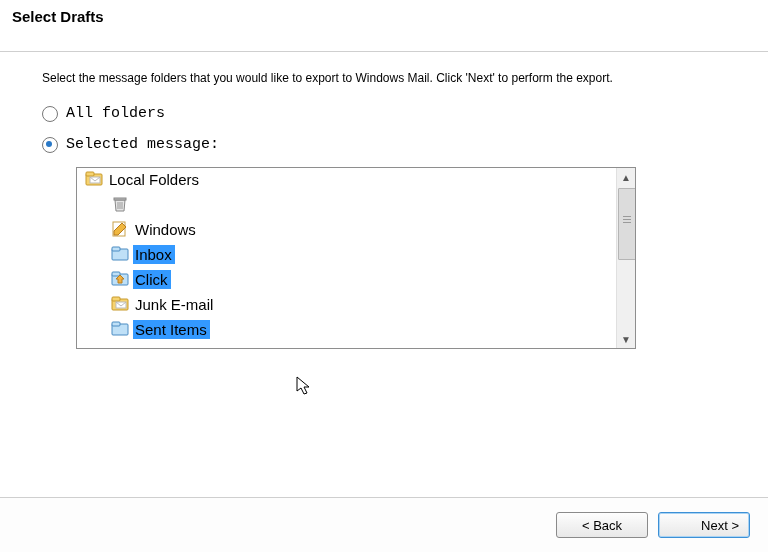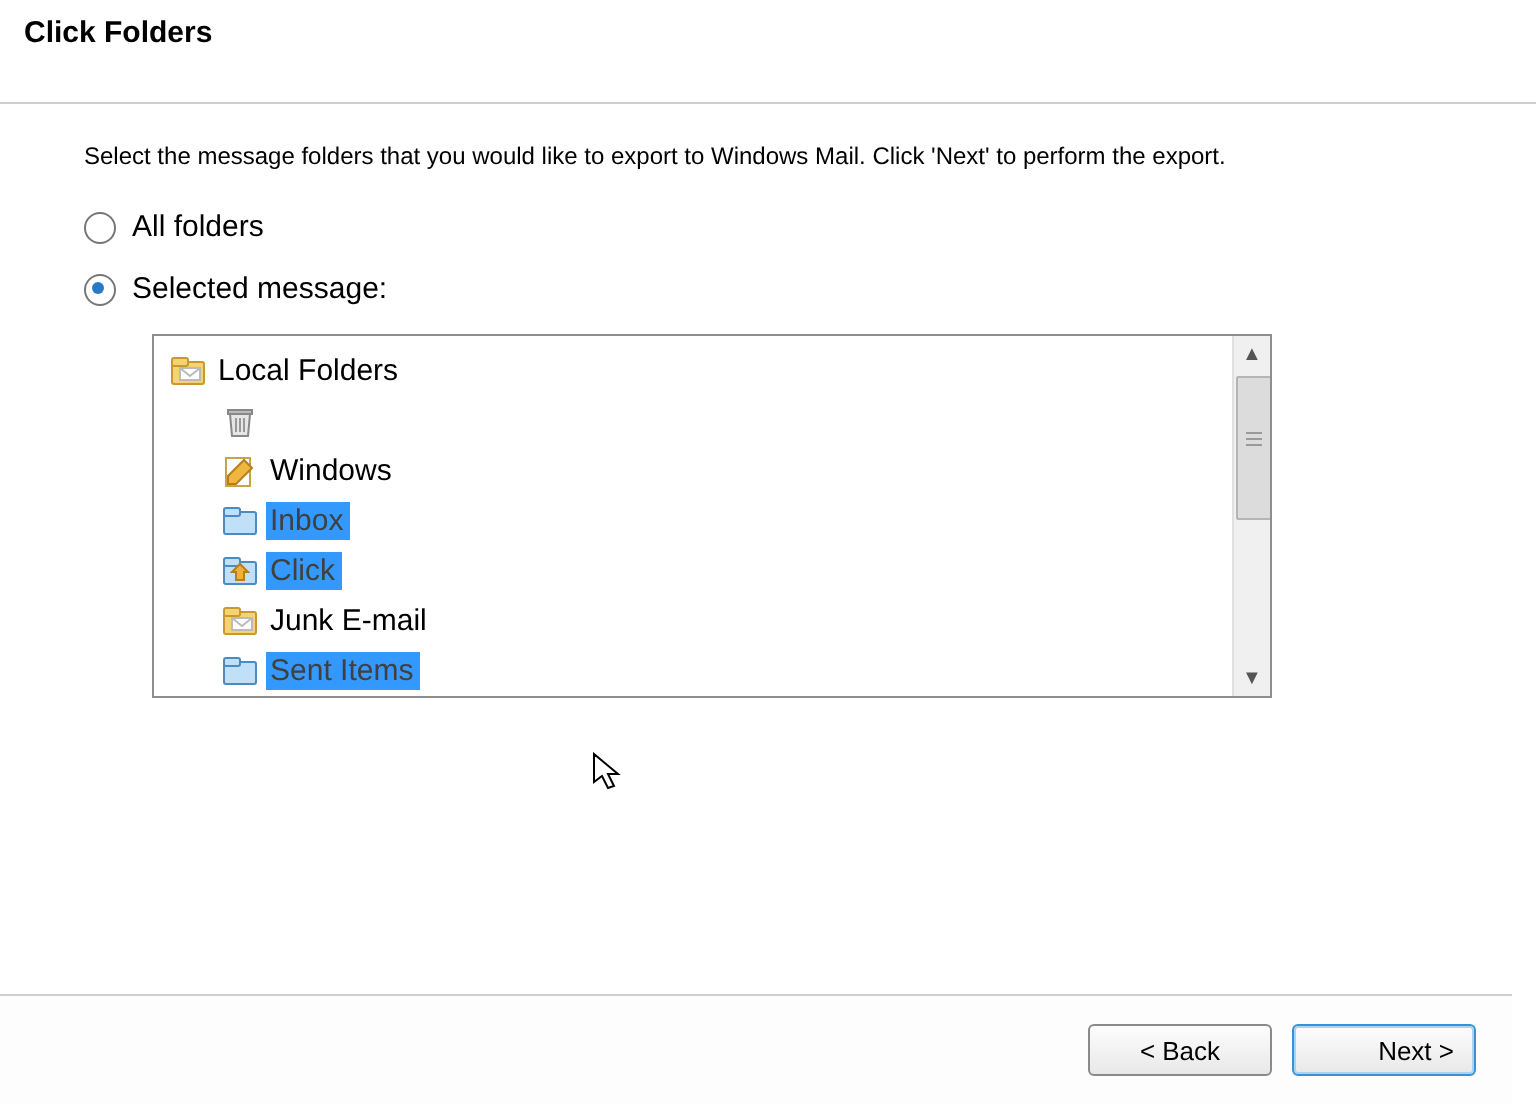--- a/index.html
+++ b/index.html
@@ -33,20 +33,21 @@
   .instruction {
     line-height: 1.45;
     font-size: 12px;
     margin-bottom: 18px;
   }
   .radio-row {
     display: flex;
     align-items: center;
     margin: 8px 0 14px 0;
     font-size: 15px;
+    font-family: Liberation Mono, monospace;
   }
   .radio {
     width: 14px; height: 14px;
     border-radius: 50%;
     border: 1px solid #777;
     margin-right: 8px;
     position: relative;
     background: #fff;
   }
   .radio.checked::after {
@@ -102,54 +103,54 @@
     width: 8px; height: 1px;
     background: #9a9a9a;
     box-shadow: 0 3px 0 #9a9a9a, 0 -3px 0 #9a9a9a;
   }
   .tree-items {
     position: absolute;
     left: 4px; top: 2px;
   }
   .tree-row {
     display: flex;
-    align-items: flex-end;
+    align-items: flex-start;
     height: 25px;
     white-space: nowrap;
   }
   .indent-1 { padding-left: 4px; }
   .indent-2 { padding-left: 30px; }
   .icon {
     width: 18px; height: 18px;
     margin-right: 4px;
     flex: 0 0 18px;
     display: flex; align-items: center; justify-content: center;
   }
   .label {
     font-size: 15px;
     padding: 1px 3px 1px 2px;
   }
   .label.selected {
     background: #3399ff;
-    color: #404040;
+    color: #000000;
   }
   
   svg { display: block; }
 
   .cursor {
     position: absolute;
     width: 16px; height: 20px;
     left: 296px; top: 376px;
     z-index: 50;
     pointer-events: none;
   }
 
   .footer {
     position: absolute;
-    left: 0; right: 12px; bottom: 0;
+    left: 0; right: 0; bottom: 0;
     height: 54px;
     border-top: 1px solid #cfcfcf;
     background: #fdfdfd;
     display: flex;
     justify-content: flex-end;
     align-items: center;
     padding-right: 18px;
     gap: 10px;
   }
   .btn {
@@ -168,21 +169,21 @@
     box-shadow: 0 0 0 1px #a9d3f3 inset;
     justify-content: flex-end;
   }
 </style>
 </head>
 <body>
 
 <div class="dialog">
 
   <div class="header">
-    <span class="header-title">Click Folders</span>
+    <span class="header-title">Select Drafts</span>
   </div>
 
   <div class="content">
     <div class="instruction">Select the message folders that you would like to export to Windows Mail. Click 'Next' to perform the export.</div>
 
     <div class="radio-row">
       <span class="radio"></span>
       <span>All folders</span>
     </div>
 

